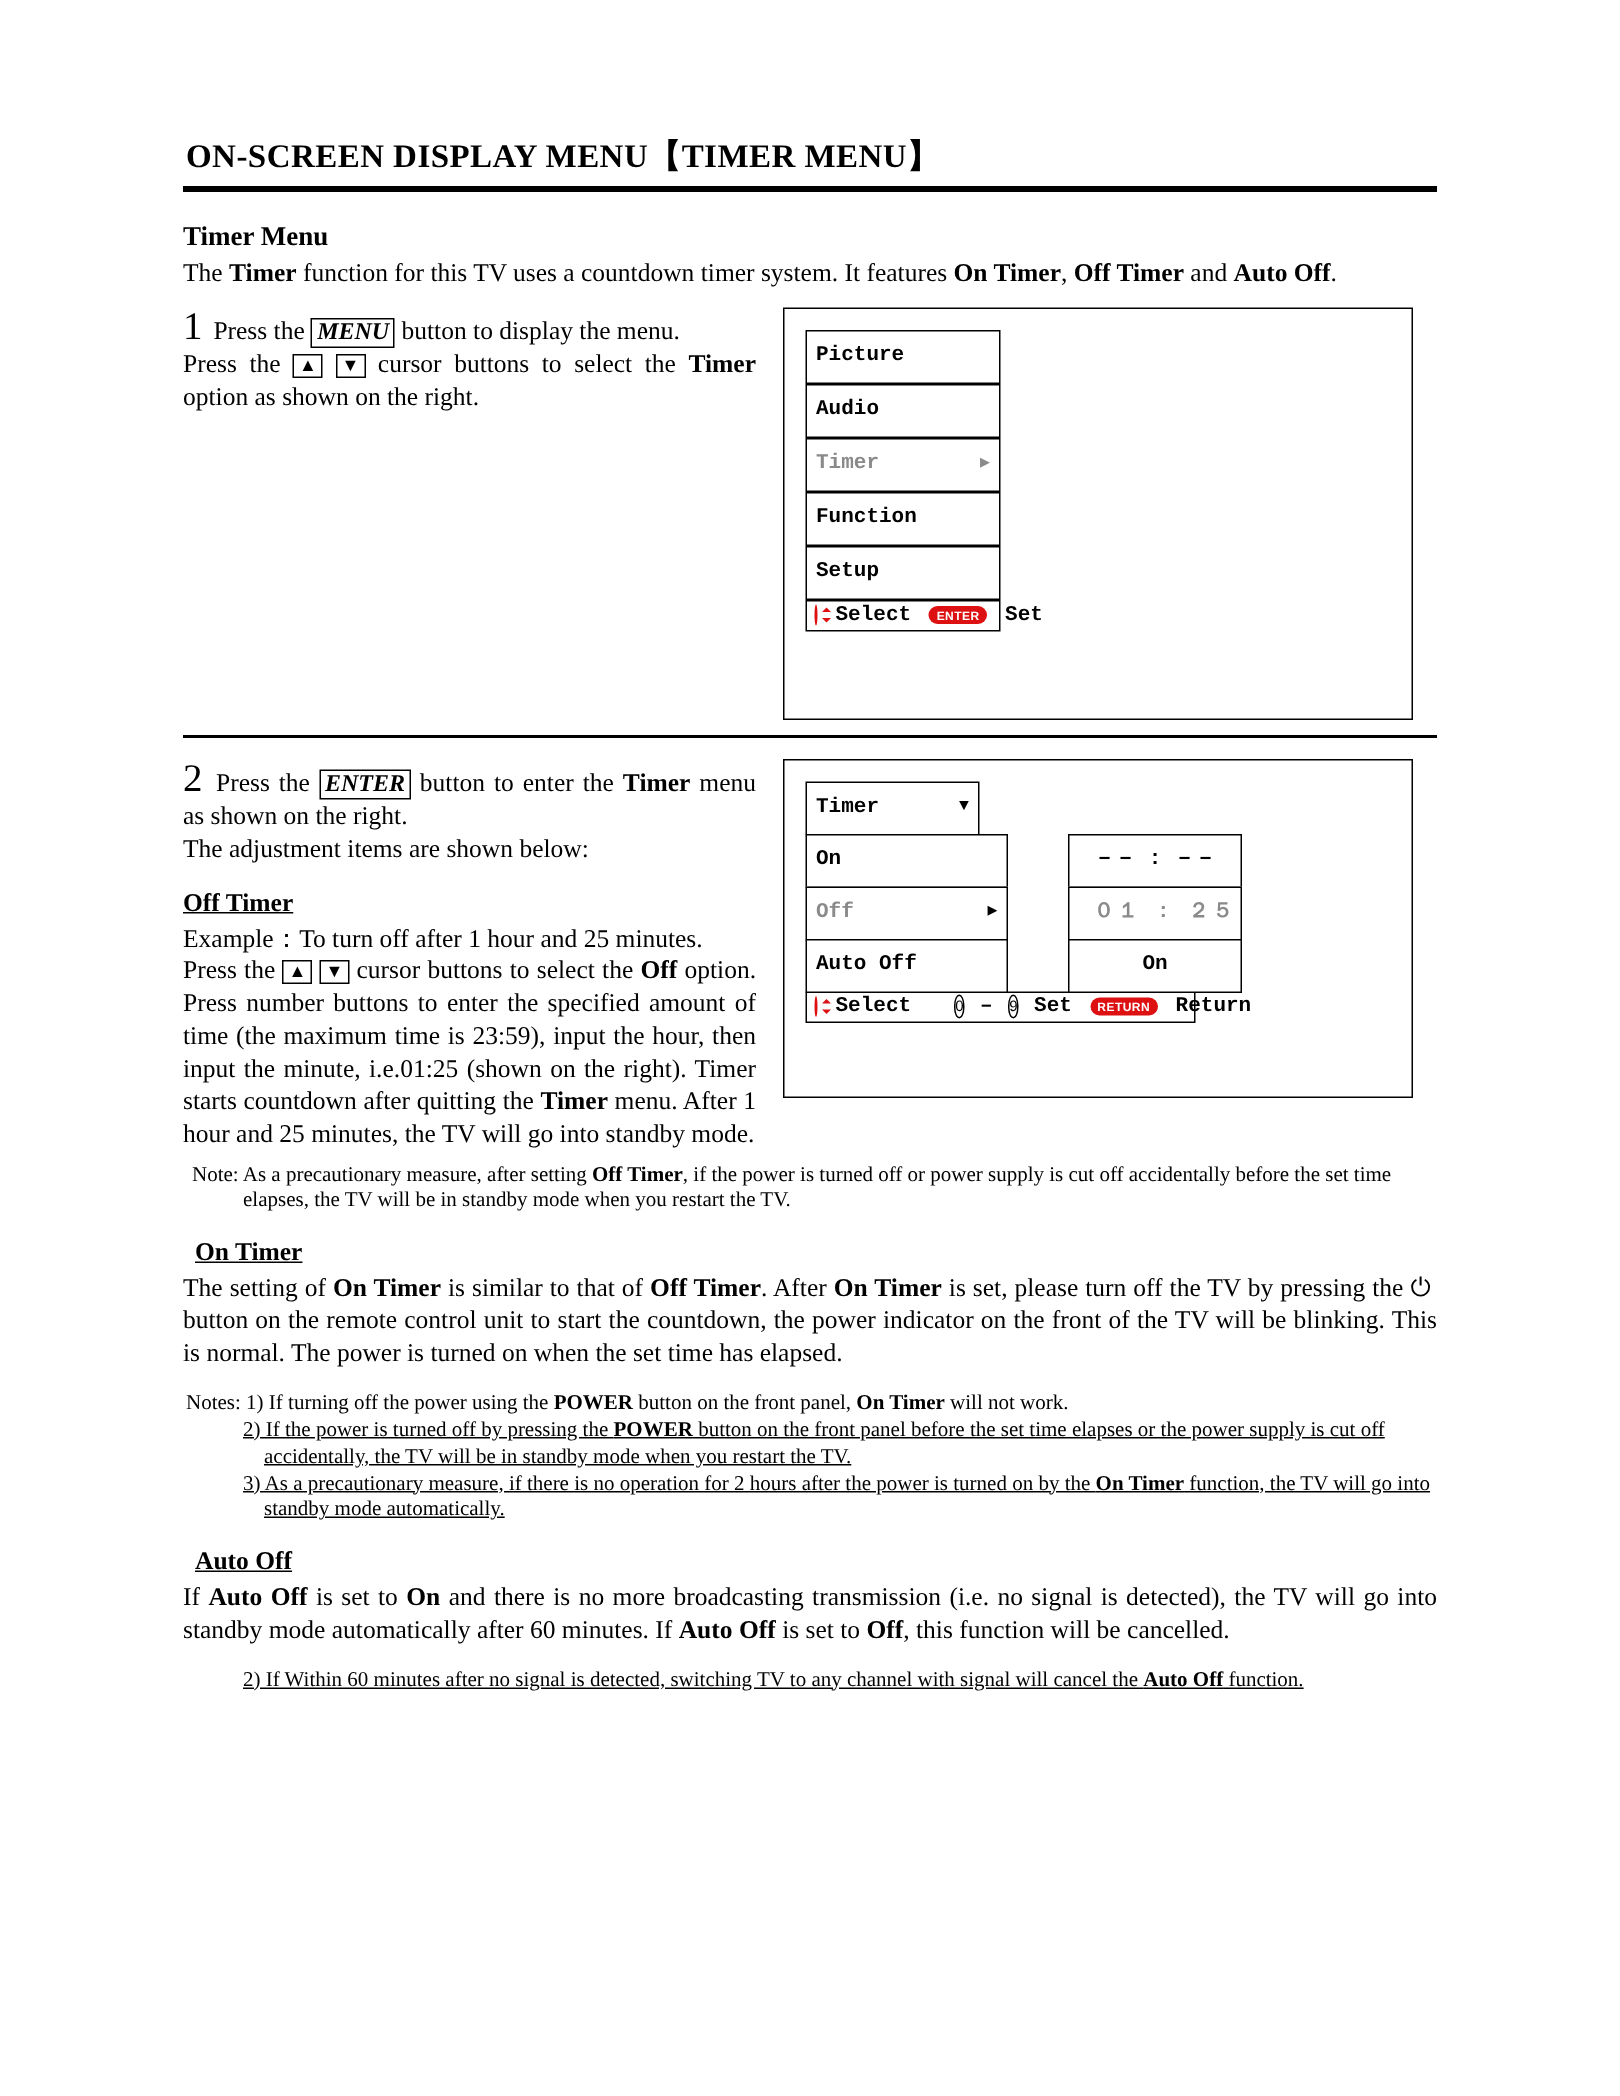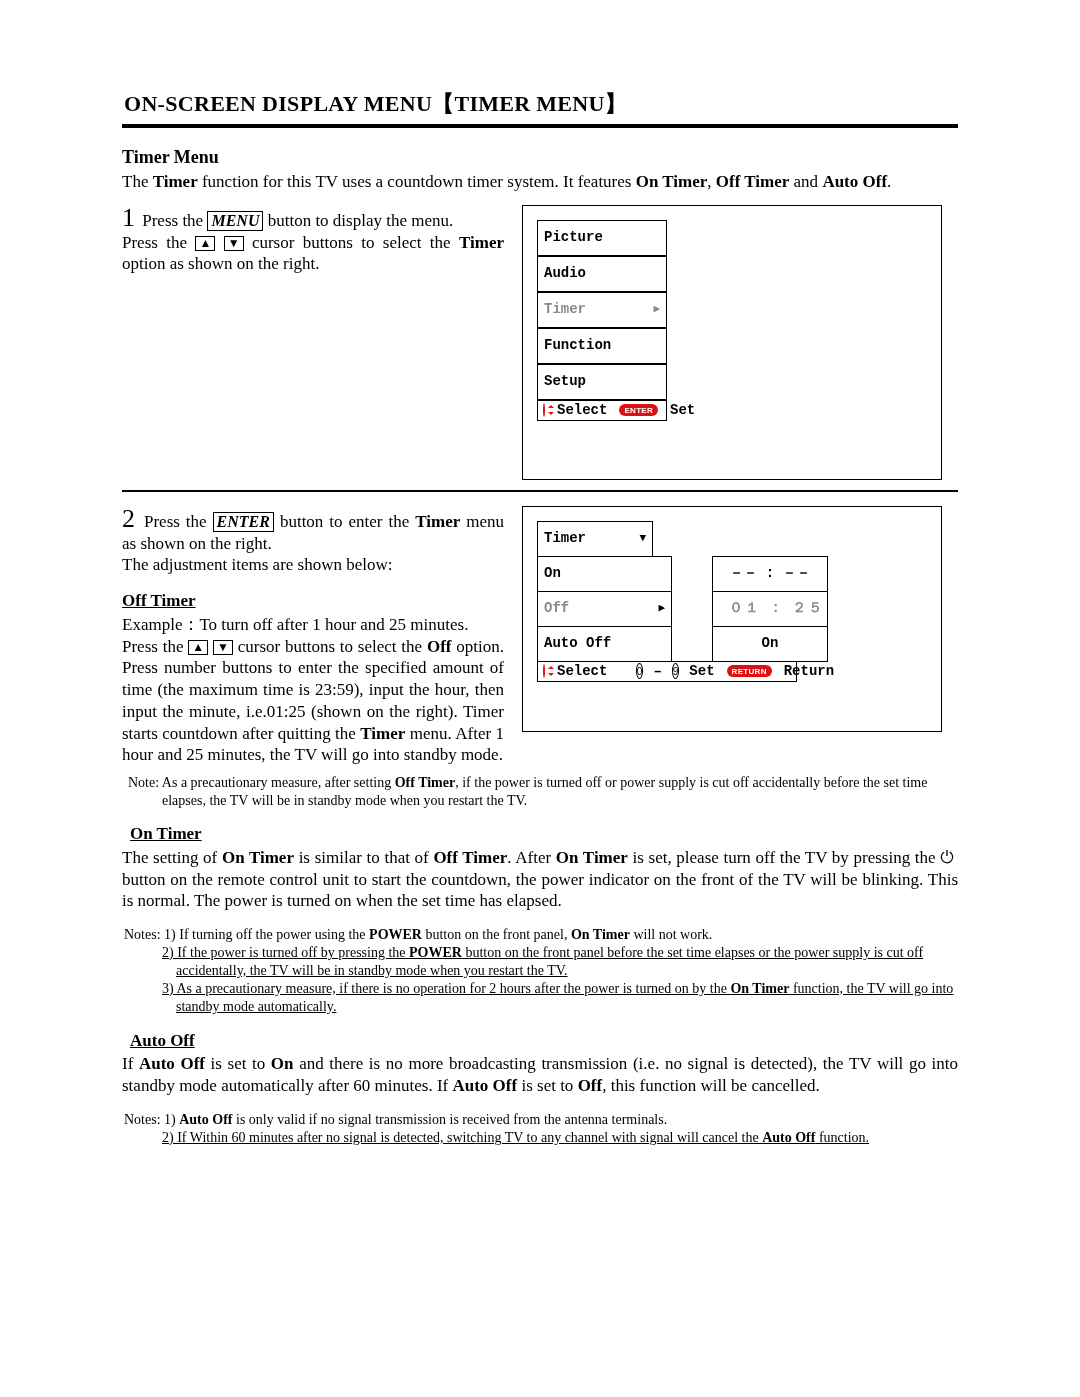--- a/index.html
+++ b/index.html
@@ -326,17 +326,16 @@
     <div class="ln-sub"><span>2) If the power is turned off by pressing the </span><b>POWER</b><span> button on the front panel before the set time elapses or the power supply is cut off accidentally, the TV will be in standby mode when you restart the TV.</span></div>
     <div class="ln-sub"><span>3) As a precautionary measure, if there is no operation for 2 hours after the power is turned on by the </span><b>On Timer</b><span> function, the TV will go into standby mode automatically.</span></div>
   </div>
 
   <div class="section-title">Auto Off</div>
   <div class="body-justify">
     <span>If </span><span class="bold">Auto Off</span><span> is set to </span><span class="bold">On</span><span> and there is no more broadcasting transmission (i.e. no signal is detected), the TV will go into standby mode automatically after 60 minutes. If </span><span class="bold">Auto Off</span><span> is set to </span><span class="bold">Off</span><span>, this function will be cancelled.</span>
   </div>
 
   <div class="notes-block">
-    <div class="ln1"><span>Notes: 1) </span><b>Auto Off</b><span> is only valid if no signal transmission is received from the antenna terminals.</span></div>
     <div class="ln-sub"><span>2) If Within 60 minutes after no signal is detected, switching TV to any channel with signal will cancel the </span><b>Auto Off</b><span> function.</span></div>
   </div>
 
 </div>
 
 </body></html>

